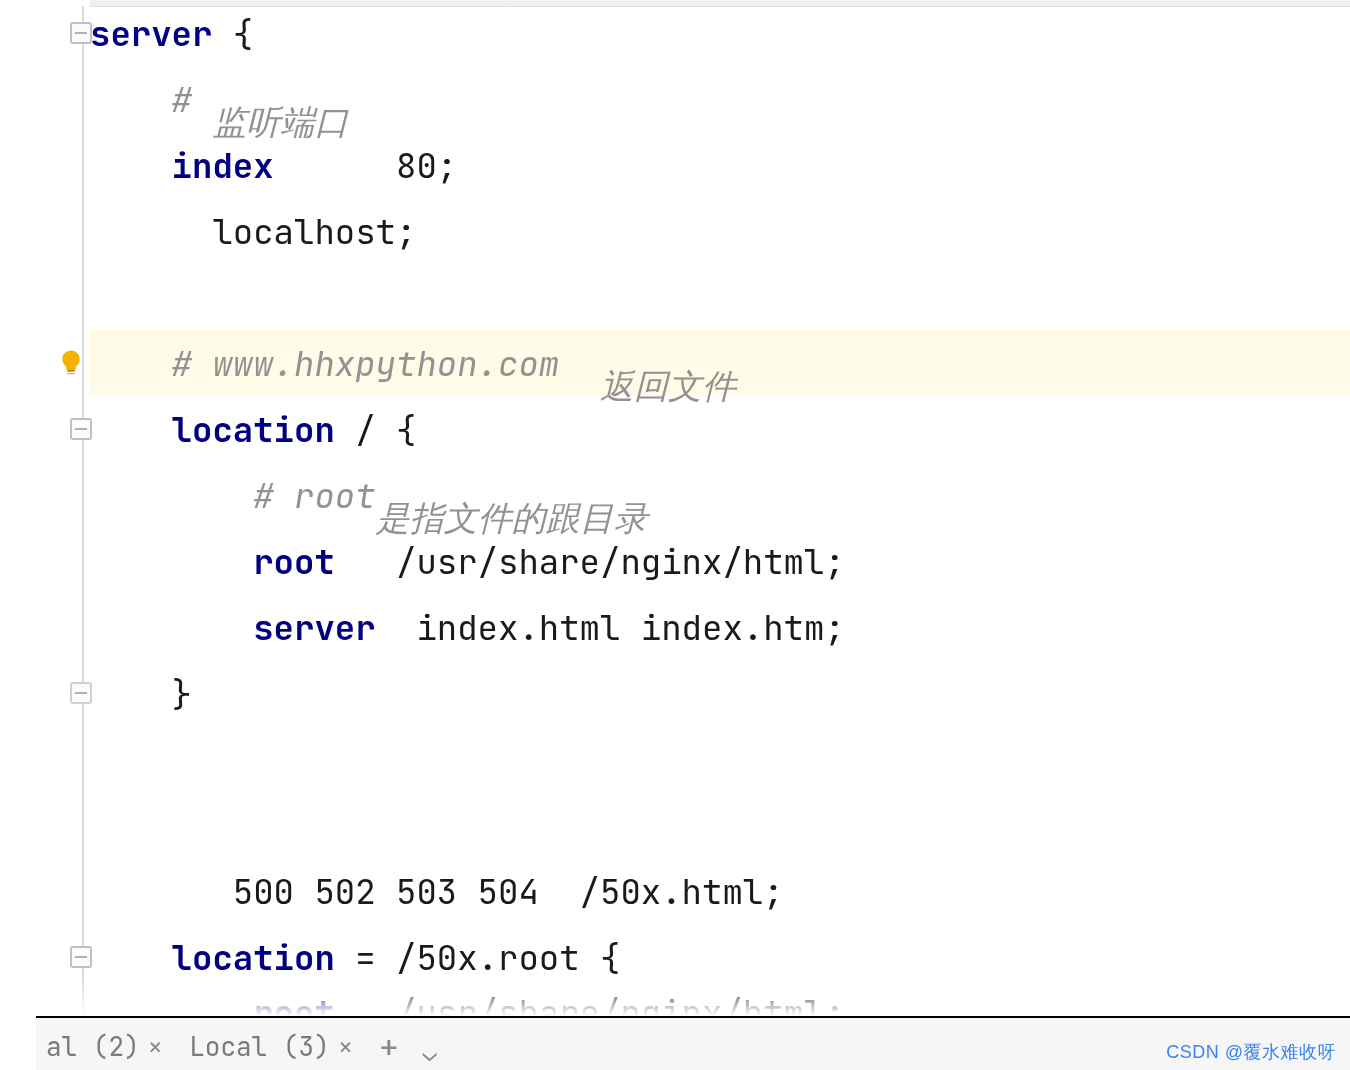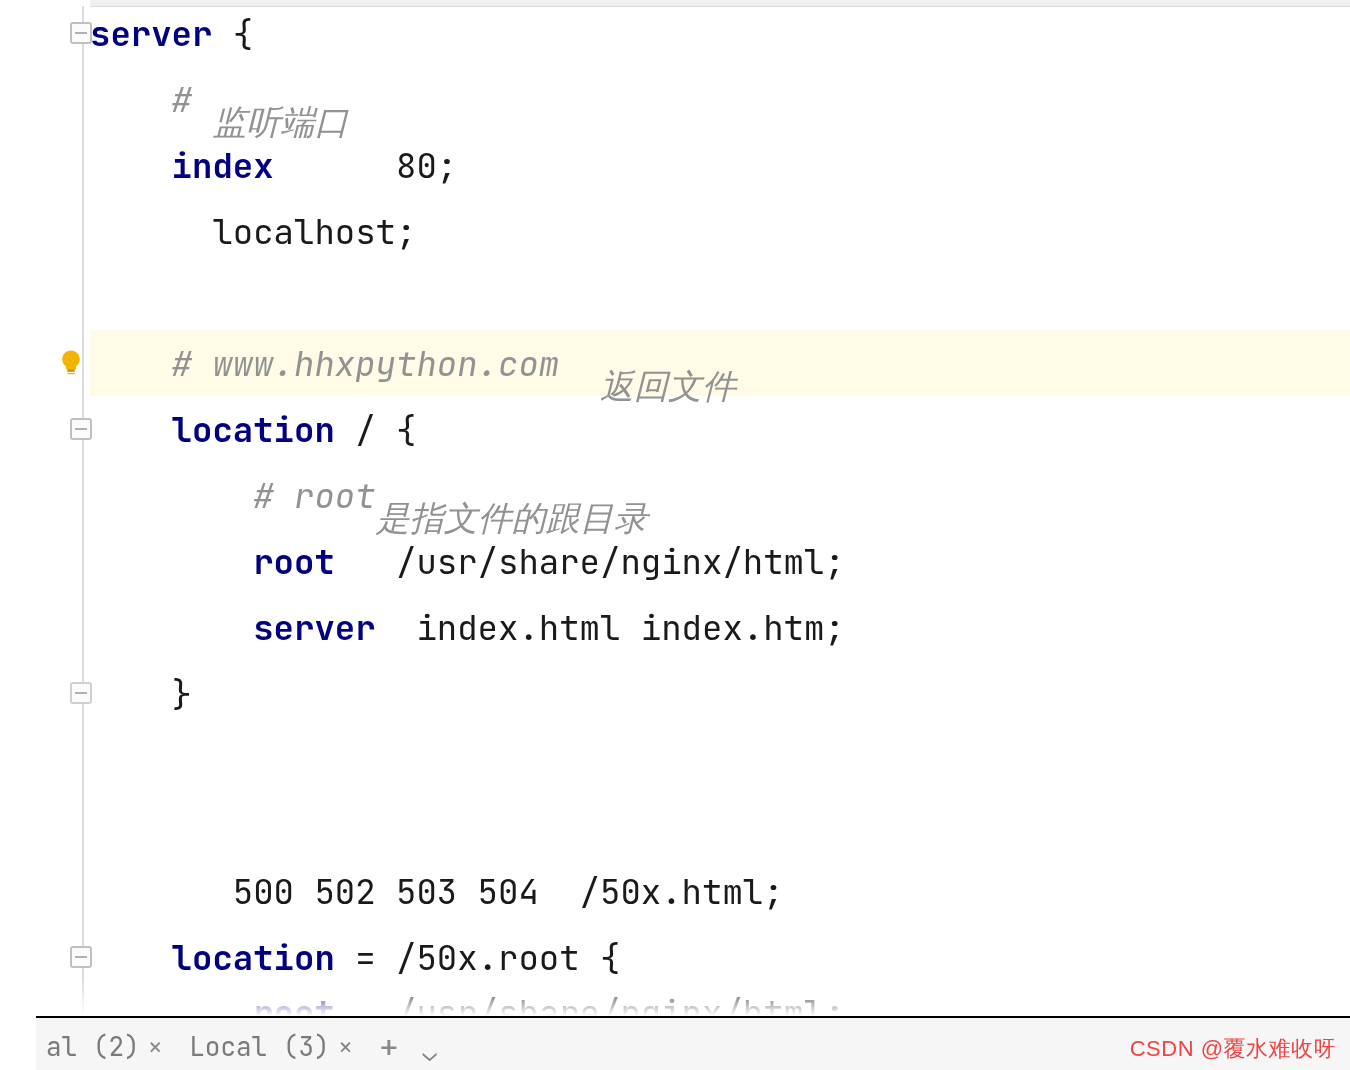--- a/index.html
+++ b/index.html
@@ -123,22 +123,22 @@
     gap: 8px;
     padding: 4px 6px;
   }
   .tab .close { color: #888; }
   .plus { font-size: 32px; color: #888; padding: 0 6px; }
   .chev { font-size: 24px; color: #888; padding: 0 4px; }
   .watermark {
     position: absolute;
     right: 14px;
     bottom: 6px;
-    font-size: 22px;
-    color: #ef4444;
+    font-size: 18px;
+    color: #3b82f6;
     font-family: Arial, "PingFang SC", sans-serif;
     letter-spacing: 0.5px;
   }
 </style>
 </head>
 <body>
 
 <div class="editor">
   <div class="top-border"></div>
 

